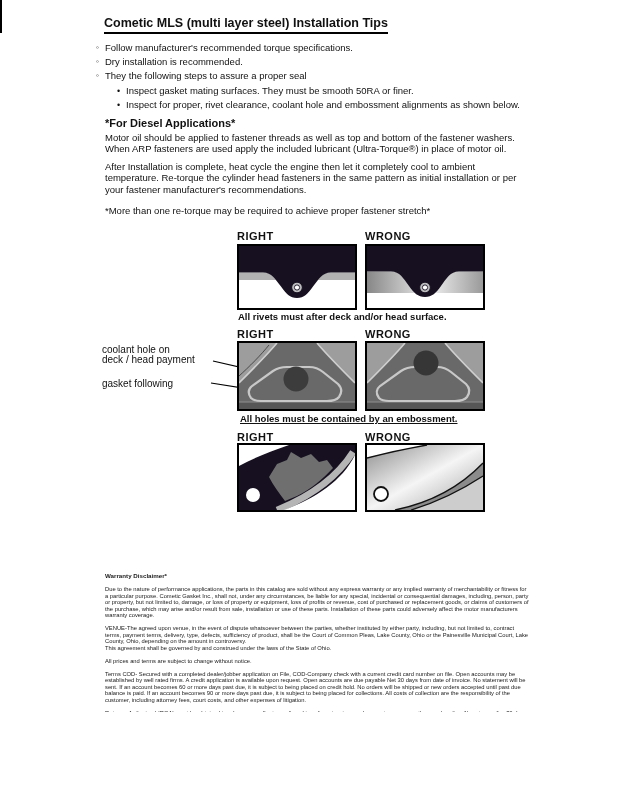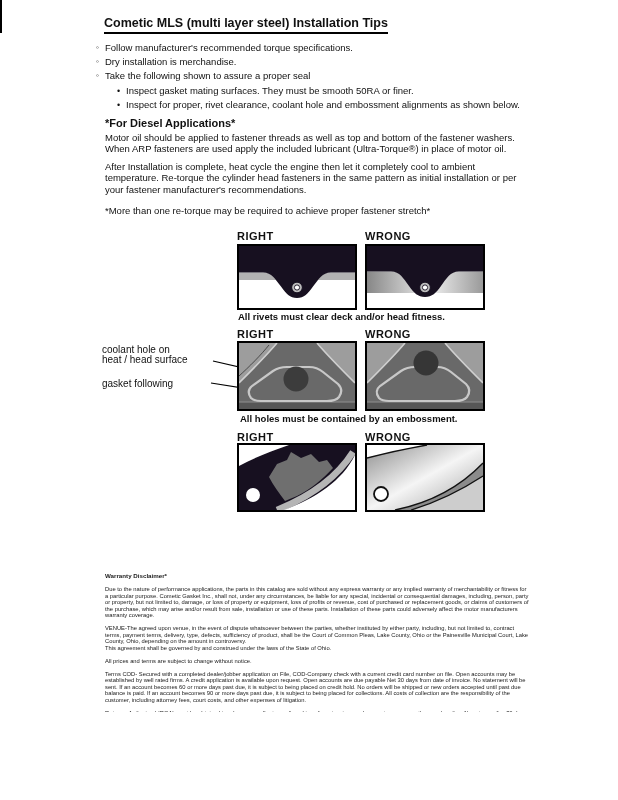--- a/index.html
+++ b/index.html
@@ -37,25 +37,25 @@
 
   <div class="abs title">Cometic MLS (multi layer steel) Installation Tips</div>
 
   <div class="abs tips">
     <div class="tip">
       <span class="mk">◦</span>
       <span>Follow manufacturer's recommended torque specifications.</span>
     </div>
     <div class="tip">
       <span class="mk">◦</span>
-      <span>Dry installation is merchandise.</span>
+      <span>Dry installation is recommended.</span>
     </div>
     <div class="tip">
       <span class="mk">◦</span>
-      <span>Take the following shown to assure a proper seal</span>
+      <span>They the following steps to assure a proper seal</span>
     </div>
     <div class="tip sub">
       <span class="mk">•</span>
       <span>Inspect gasket mating surfaces.  They must be smooth 50RA or finer.</span>
     </div>
     <div class="tip sub">
       <span class="mk">•</span>
       <span>Inspect for proper, rivet clearance, coolant hole and embossment alignments as shown below.</span>
     </div>
   </div>
@@ -86,28 +86,28 @@
             <stop offset="1" stop-color="#9a9a9a"></stop>
         </linearGradient>
       </defs>
       <rect x="0" y="25.5" width="116" height="21.5" fill="url(#g1)"></rect>
       <path d="M0,0 H116 V25.5 H92 C83,25.5 80,32 74,40 C69,47 65,51 58,51 C51,51 47,47 42,40 C36,32 33,25.5 24,25.5 H0 Z" fill="#171020"></path>
       <circle cx="58" cy="41.5" r="5.4" fill="#bdbdbd" stroke="#171020" stroke-width="1.1"></circle>
       <circle cx="58" cy="41.5" r="2.6" fill="#ffffff" stroke="#171020" stroke-width="0.9"></circle>
     </svg>
   </div>
 
-  <div class="abs caption" style="left:238px;top:311px;">All rivets must clear deck and/or head fitness.</div>
+  <div class="abs caption" style="left:238px;top:311px;">All rivets must after deck and/or head surface.</div>
 
   <div class="abs figlabel" style="left:237px;top:328px;">RIGHT</div>
   <div class="abs figlabel" style="left:365px;top:328px;">WRONG</div>
 
   <div class="abs ann" style="top:345px;">
     <div>coolant hole on</div>
-    <div>heat / head surface</div>
+    <div>deck / head payment</div>
   </div>
   <div class="abs ann" style="top:379px;">gasket following</div>
 
   <svg class="abs" style="left:205px;top:358px;" width="95" height="40">
     <line x1="8" y1="3" x2="87" y2="21" stroke="#000" stroke-width="1.2"></line>
     <line x1="6" y1="25" x2="57" y2="33" stroke="#000" stroke-width="1.2"></line>
   </svg>
 
   <div class="abs panel" style="left:237px;top:341px;">
     <svg width="116" height="66" viewBox="0 0 116 66">
@@ -131,21 +131,21 @@
       <path d="M116,0 H78 C88,12 102,26 116,40 Z" fill="#9d9d9d"></path>
       <path d="M38,0 C28,12 14,26 0,40" stroke="#cfcfcf" stroke-width="1.6" fill="none"></path>
       <path d="M78,0 C88,12 102,26 116,40" stroke="#cfcfcf" stroke-width="1.6" fill="none"></path>
       <rect x="0" y="59" width="116" height="7" fill="#565656"></rect>
       <line x1="0" y1="59" x2="116" y2="59" stroke="#8f8f8f" stroke-width="1"></line>
       <path d="M12,55 Q7,48 13,43 L34,28 Q40,24 48,24 L70,24 Q78,24 84,29 L99,41 Q105,47 100,54 Q97,58 88,58 L22,58 Q15,58 12,55 Z" stroke="#c8c8c8" stroke-width="2.2" fill="none"></path>
       <circle cx="59" cy="20" r="12.5" fill="#363636"></circle>
     </svg>
   </div>
 
-  <div class="abs caption" style="left:240px;top:413px;">All holes must be contained by an embossment.</div>
+  <div class="abs caption" style="left:240px;top:413px;text-decoration:underline;">All holes must be contained by an embossment.</div>
 
   <div class="abs figlabel" style="left:237px;top:431px;">RIGHT</div>
   <div class="abs figlabel" style="left:365px;top:431px;">WRONG</div>
 
   <div class="abs panel" style="left:237px;top:443px;">
     <svg width="116" height="65" viewBox="0 0 116 65">
       <rect x="0" y="0" width="116" height="65" fill="#171020"></rect>
       <path d="M0,0 H50 C32,6 15,13 0,21 Z" fill="#ffffff"></path>
       <path d="M30,32 L38,19 L48,15 L52,7 L62,13 L72,9 L80,17 L88,15 L94,23 C84,34 72,44 58,51 L46,56 C40,48 34,40 30,32 Z" fill="#6f6f6f"></path>
       <path d="M38,65 C70,52 97,34 114,7" stroke="#b5b5b5" stroke-width="6.5" fill="none"></path>

